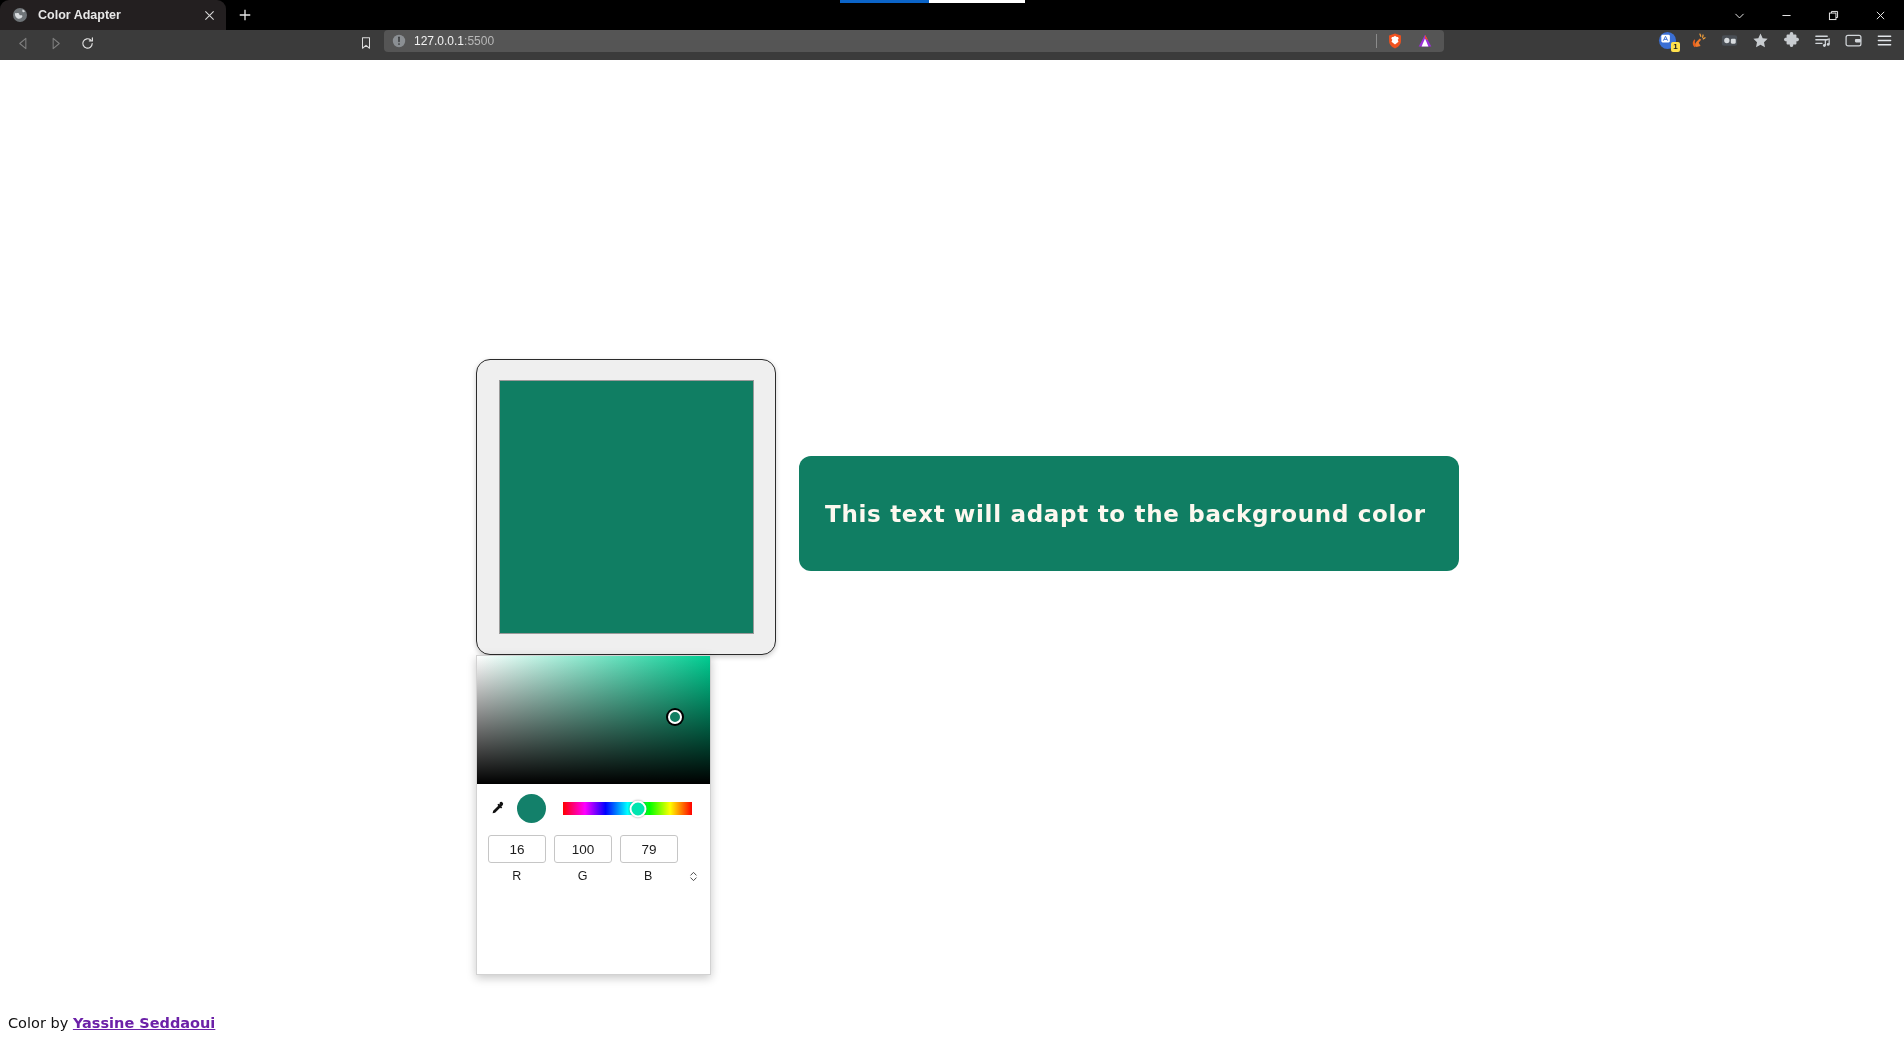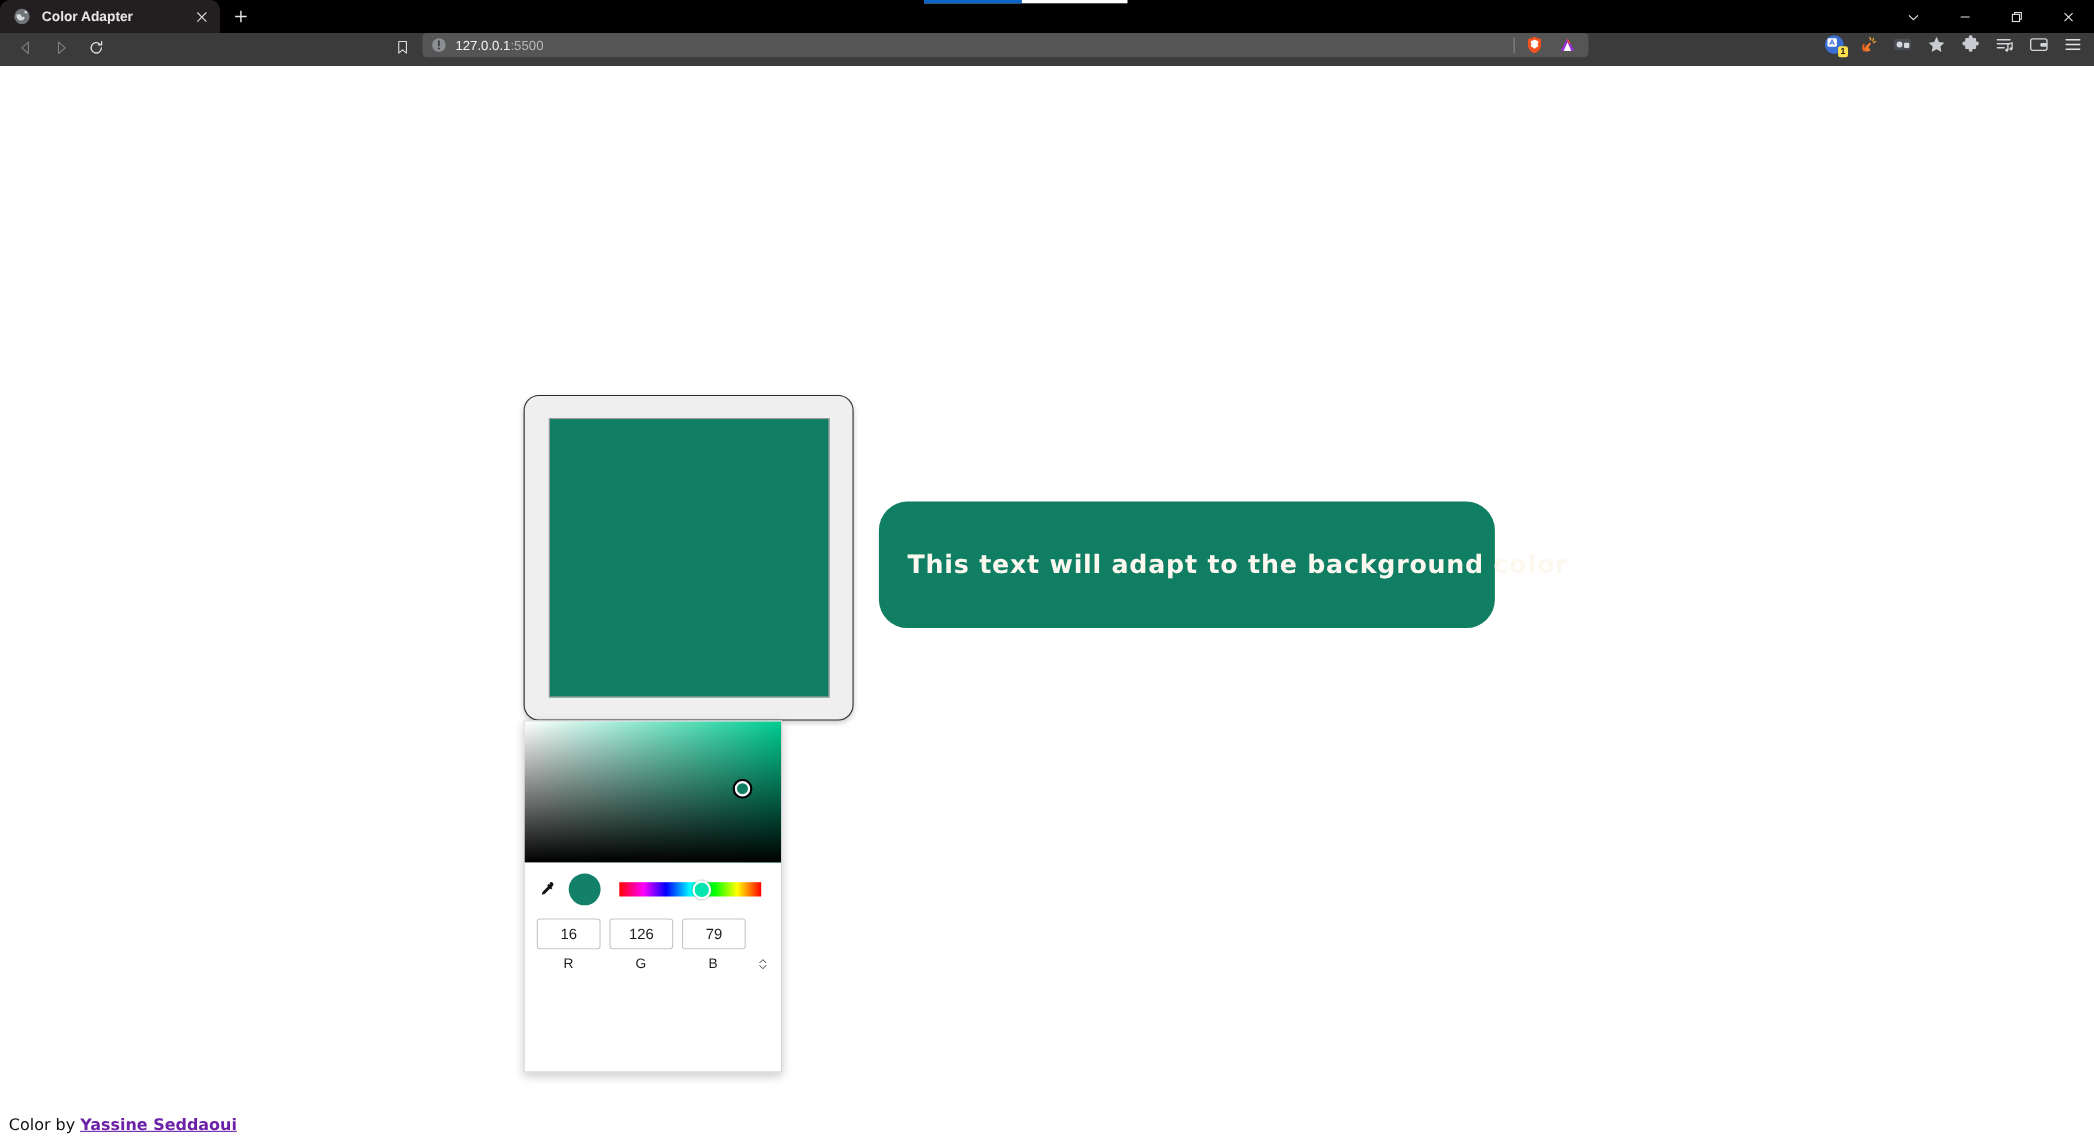--- a/index.html
+++ b/index.html
@@ -36,21 +36,21 @@
 
   .tabstrip {
     position: relative;
     height: 30px;
     background: #000000;
     display: flex;
     align-items: flex-end;
   }
 
   .tab {
-    width: 200px;
+    width: 226px;
     height: 30px;
     background: #231f20;
     border-radius: 9px 9px 0 0;
     display: flex;
     align-items: center;
     padding: 0 6px 0 12px;
     position: relative;
   }
   .tab-favicon {
     width: 16px; height: 16px;
@@ -208,22 +208,22 @@
   }
   .preview-swatch {
     width: 255px; height: 254px;
     border: 1px solid #9a9a9a;
   }
 
   
   .adapt-card {
     position: absolute;
     left: 799px; top: 396px;
-    width: 560px; height: 115px;
-    border-radius: 26px;
+    width: 660px; height: 115px;
+    border-radius: 12px;
     display: flex;
     align-items: center;
     padding: 0 26px;
   }
   .adapt-text {
     font-family: "DejaVu Sans", sans-serif;
     font-size: 23px;
     font-weight: bold;
     letter-spacing: 0.7px;
     white-space: nowrap;
@@ -542,21 +542,21 @@
           </svg>
         </span>
         <span class="swatch-circle" style="background: rgb(19, 128, 106);"></span>
         <span class="hue-slider">
           <span class="hue-thumb" style="background: rgb(0, 229, 176); left: 58%;"></span>
         </span>
       </div>
 
       <div class="rgb-row">
         <span class="rgb-field">16</span>
-        <span class="rgb-field">126</span>
+        <span class="rgb-field">100</span>
         <span class="rgb-field">79</span>
       </div>
 
       <div class="rgb-labels">
         <span class="rgb-label">R</span>
         <span class="rgb-label">G</span>
         <span class="rgb-label">B</span>
         <span class="stepper">
           <svg viewBox="0 0 10 14" width="9" height="13">
             <path d="M2 5.5 5 2.4l3 3.1M2 8.5 5 11.6l3-3.1" stroke="#3a3a3a" stroke-width="1" fill="none" stroke-linecap="round"></path>

